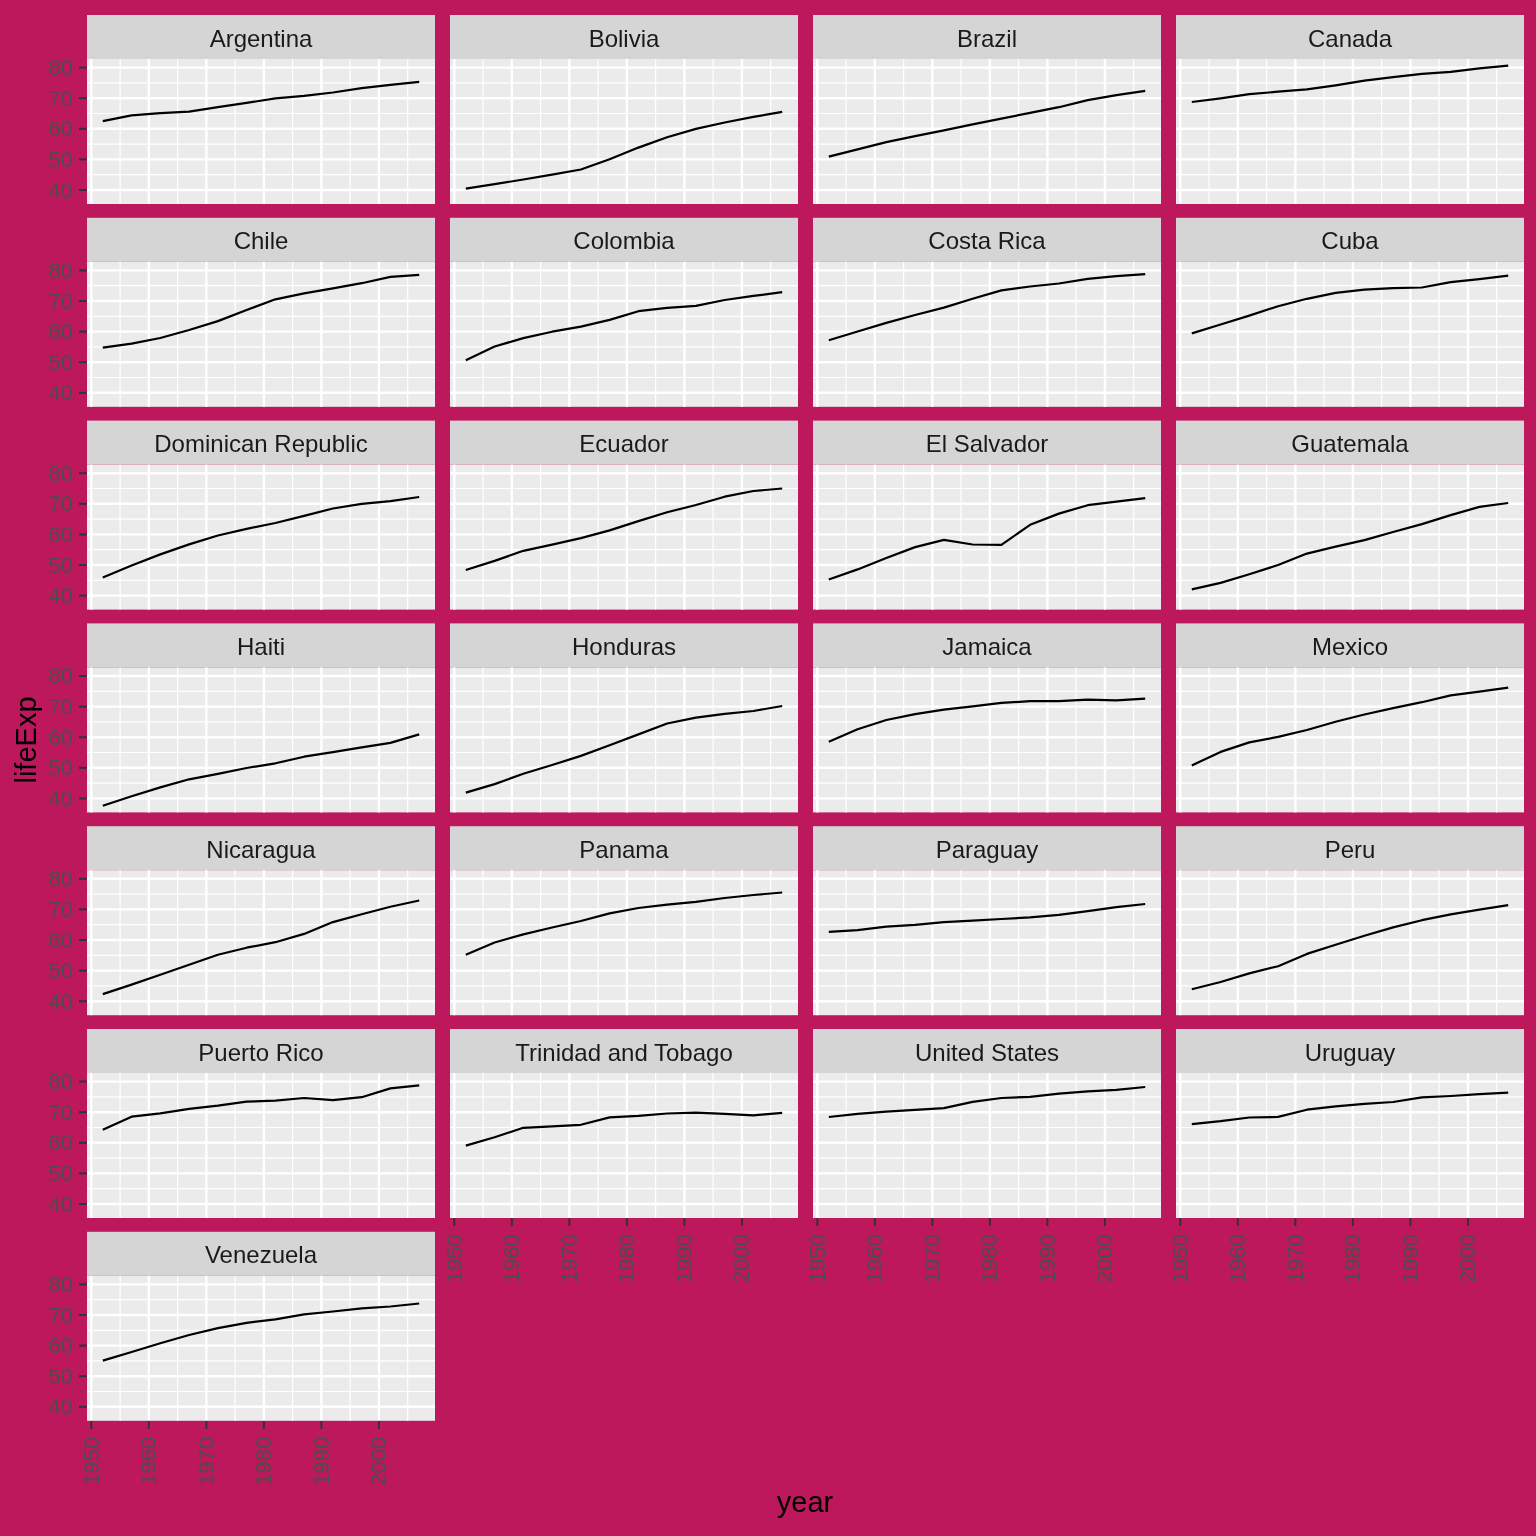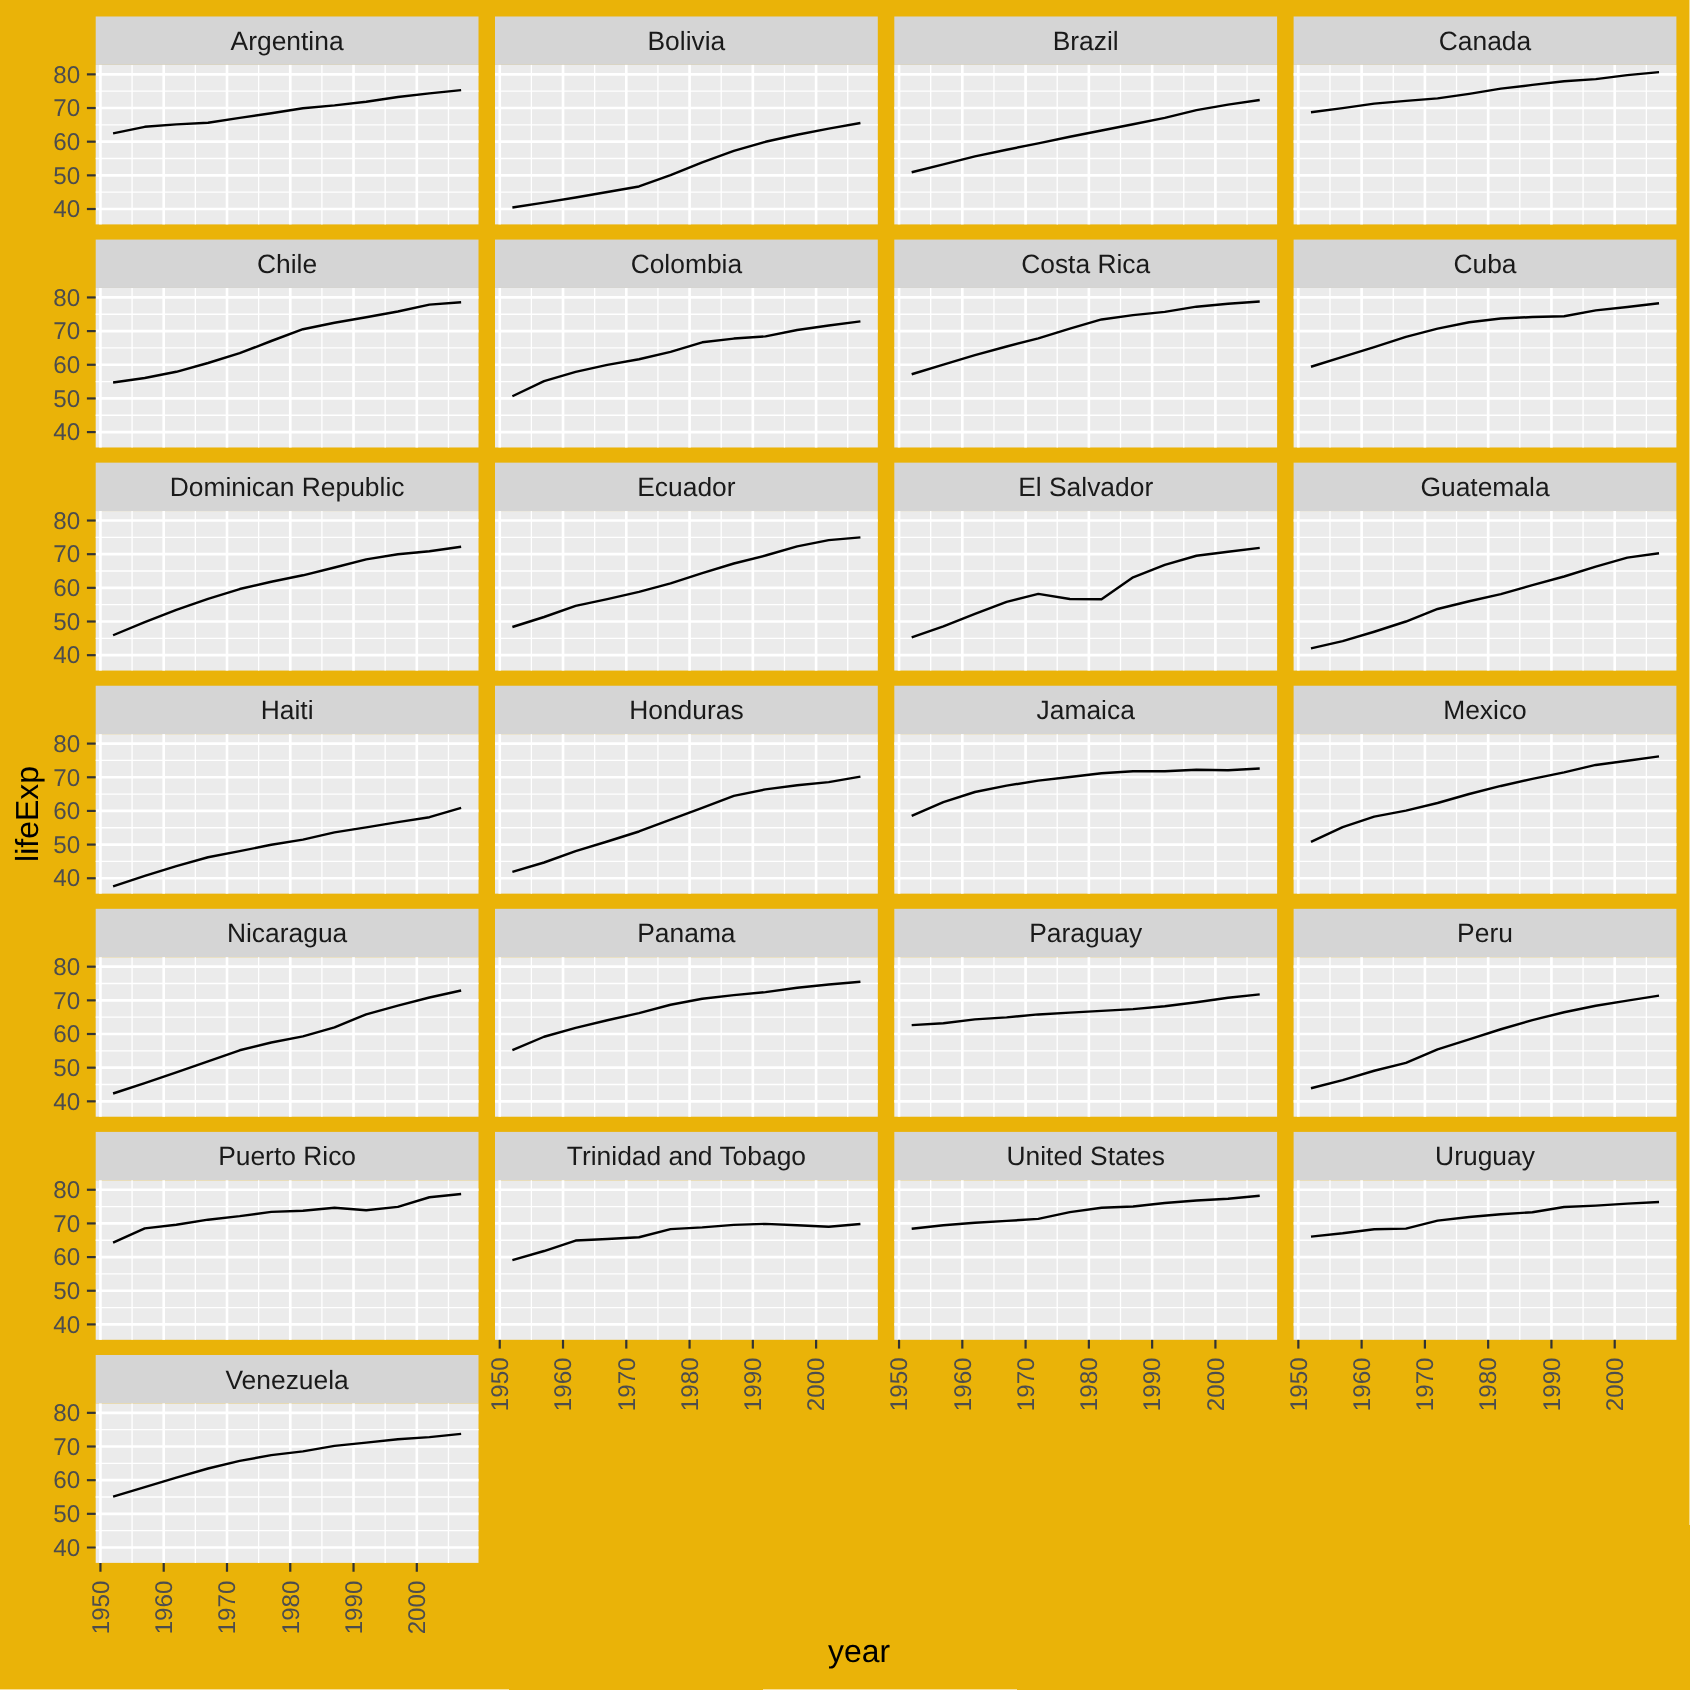--- a/index.html
+++ b/index.html
@@ -1,21 +1,21 @@
 <!DOCTYPE html>
 <html><head>
 <meta charset="utf-8">
 <style>
   html,body{margin:0;padding:0;background:#FFFFFF;}
   body{font-family:"Liberation Sans","DejaVu Sans",sans-serif;}
-  #figure{position:relative;width:1536px;height:1536px;background:#eab308;overflow:hidden;}
+  #figure{position:relative;width:1536px;height:1536px;background:#be185d;overflow:hidden;}
   #plot-svg{position:absolute;left:0;top:0;}
   .axis-title{position:absolute;color:#000000;font-size:29px;white-space:nowrap;}
   #y-axis-title{left:26px;top:740px;transform:translate(-50%,-50%) rotate(-90deg);}
-  #x-axis-title{left:781px;top:1502px;transform:translate(-50%,-50%);}
+  #x-axis-title{left:805px;top:1502px;transform:translate(-50%,-50%);}
 </style>
 </head>
 <body>
 
 <div id="figure">
   <svg id="plot-svg" width="1536" height="1536">
       <g>
         <rect x="87" y="15" width="348" height="44" fill="#D5D5D5"></rect>
         <text x="261" y="38" fill="#1A1A1A" font-size="24" text-anchor="middle" dominant-baseline="central">Argentina</text>
         <rect x="87" y="59" width="348" height="145" fill="#EBEBEB"></rect>

